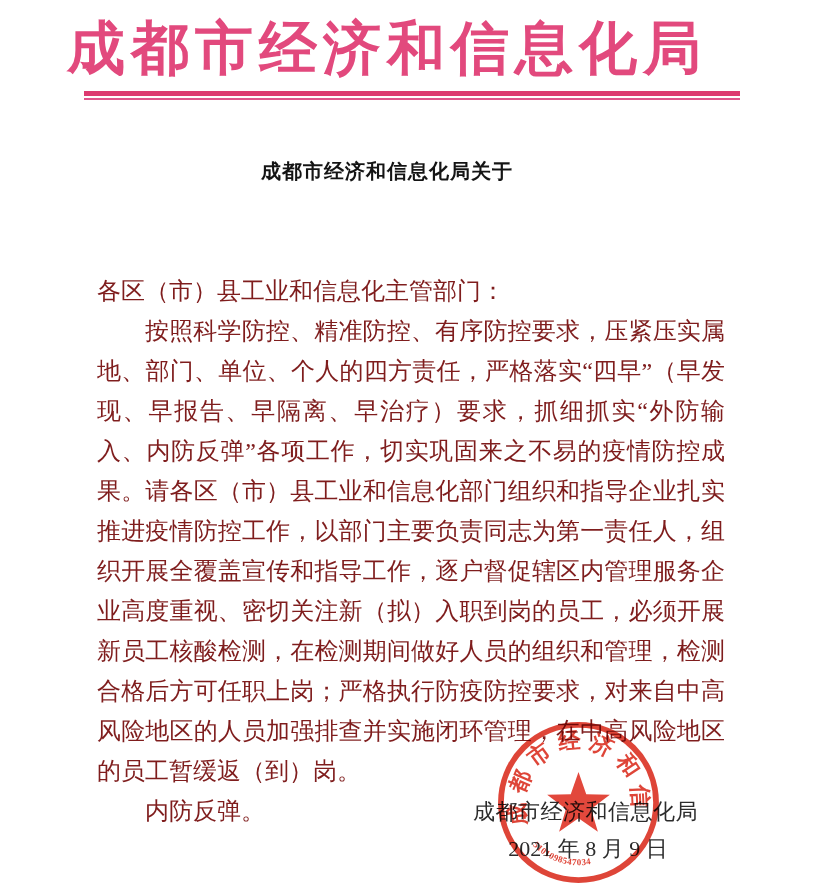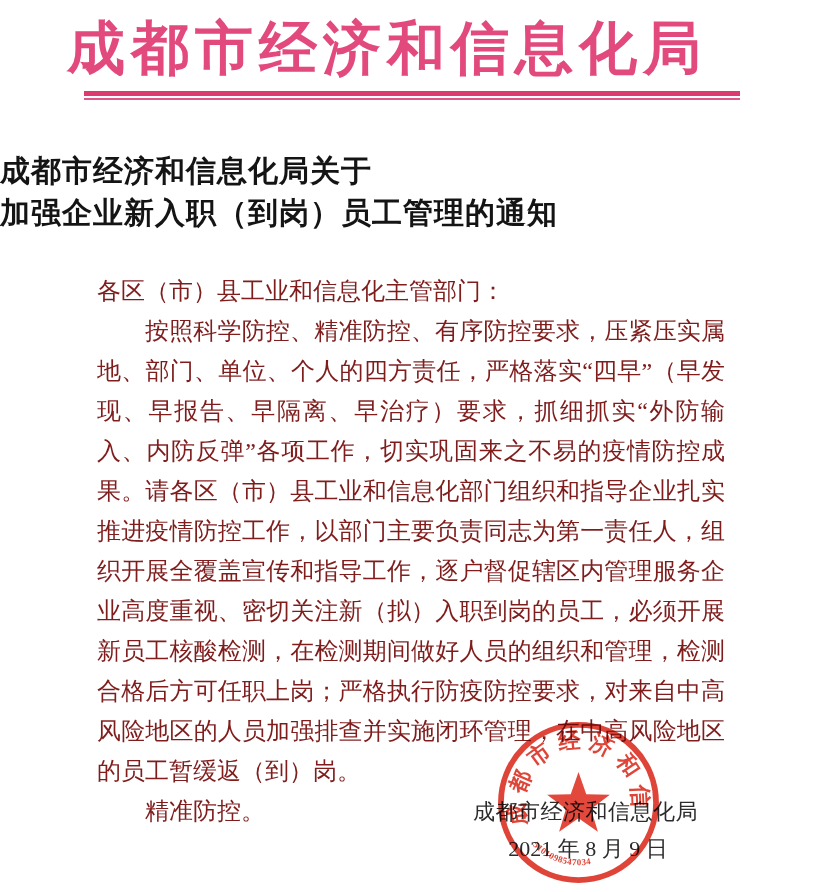--- a/index.html
+++ b/index.html
@@ -21,22 +21,22 @@
     letter-spacing: 6px;
     color: #e2497d;
     white-space: nowrap;
   }
   .rule-wrap { position: absolute; top: 91px; left: 84px; width: 656px; }
   .rule-thick { height: 5px; background: #dd3a70; }
   .rule-thin  { height: 2px; background: #e0548a; margin-top: 2px; }
   .doc-title {
     position: absolute;
     top: 150px; left: 0; width: 100%;
-    text-align: left;
-    font-size: 30px;
+    text-align: center;
+    font-size: 20px;
     font-weight: 800;
     line-height: 42px;
     color: #141414;
     letter-spacing: 1px;
   }
   .content {
     position: absolute;
     top: 271px; left: 97px; width: 628px;
     font-size: 24px;
     line-height: 40px;
@@ -81,27 +81,26 @@
 
   <div class="banner">成都市经济和信息化局</div>
 
   <div class="rule-wrap">
     <div class="rule-thick"></div>
     <div class="rule-thin"></div>
   </div>
 
   <div class="doc-title">
     <div>成都市经济和信息化局关于</div>
-    <div>加强企业新入职（到岗）员工管理的通知</div>
   </div>
 
   <div class="content">
     <p class="salutation">各区（市）县工业和信息化主管部门：</p>
     <p class="para">按照科学防控、精准防控、有序防控要求，压紧压实属地、部门、单位、个人的四方责任，严格落实“四早”（早发现、早报告、早隔离、早治疗）要求，抓细抓实“外防输入、内防反弹”各项工作，切实巩固来之不易的疫情防控成果。请各区（市）县工业和信息化部门组织和指导企业扎实推进疫情防控工作，以部门主要负责同志为第一责任人，组织开展全覆盖宣传和指导工作，逐户督促辖区内管理服务企业高度重视、密切关注新（拟）入职到岗的员工，必须开展新员工核酸检测，在检测期间做好人员的组织和管理，检测合格后方可任职上岗；严格执行防疫防控要求，对来自中高风险地区的人员加强排查并实施闭环管理，在中高风险地区的员工暂缓返（到）岗。</p>
-    <p class="closing">精准防控。</p>
+    <p class="closing">内防反弹。</p>
   </div>
 
   <div class="signature">成都市经济和信息化局</div>
 
   <div class="date">2021 年 8 月 9 日</div>
 
   <svg class="seal" viewBox="0 0 200 200">
     <circle cx="100" cy="100" r="94" fill="none" stroke="#dc3527" stroke-width="7"></circle>
     <polygon fill="#e0382b" points="100,63 109.4,90.1 138,90.6 115.2,107.9 123.5,135.4 100,119 76.5,135.4 84.8,107.9 62,90.6 90.6,90.1"></polygon>
     <path id="sealTextArc" d="M 40.2 127.9 A 66 66 0 1 1 159.8 127.9" fill="none"></path>

